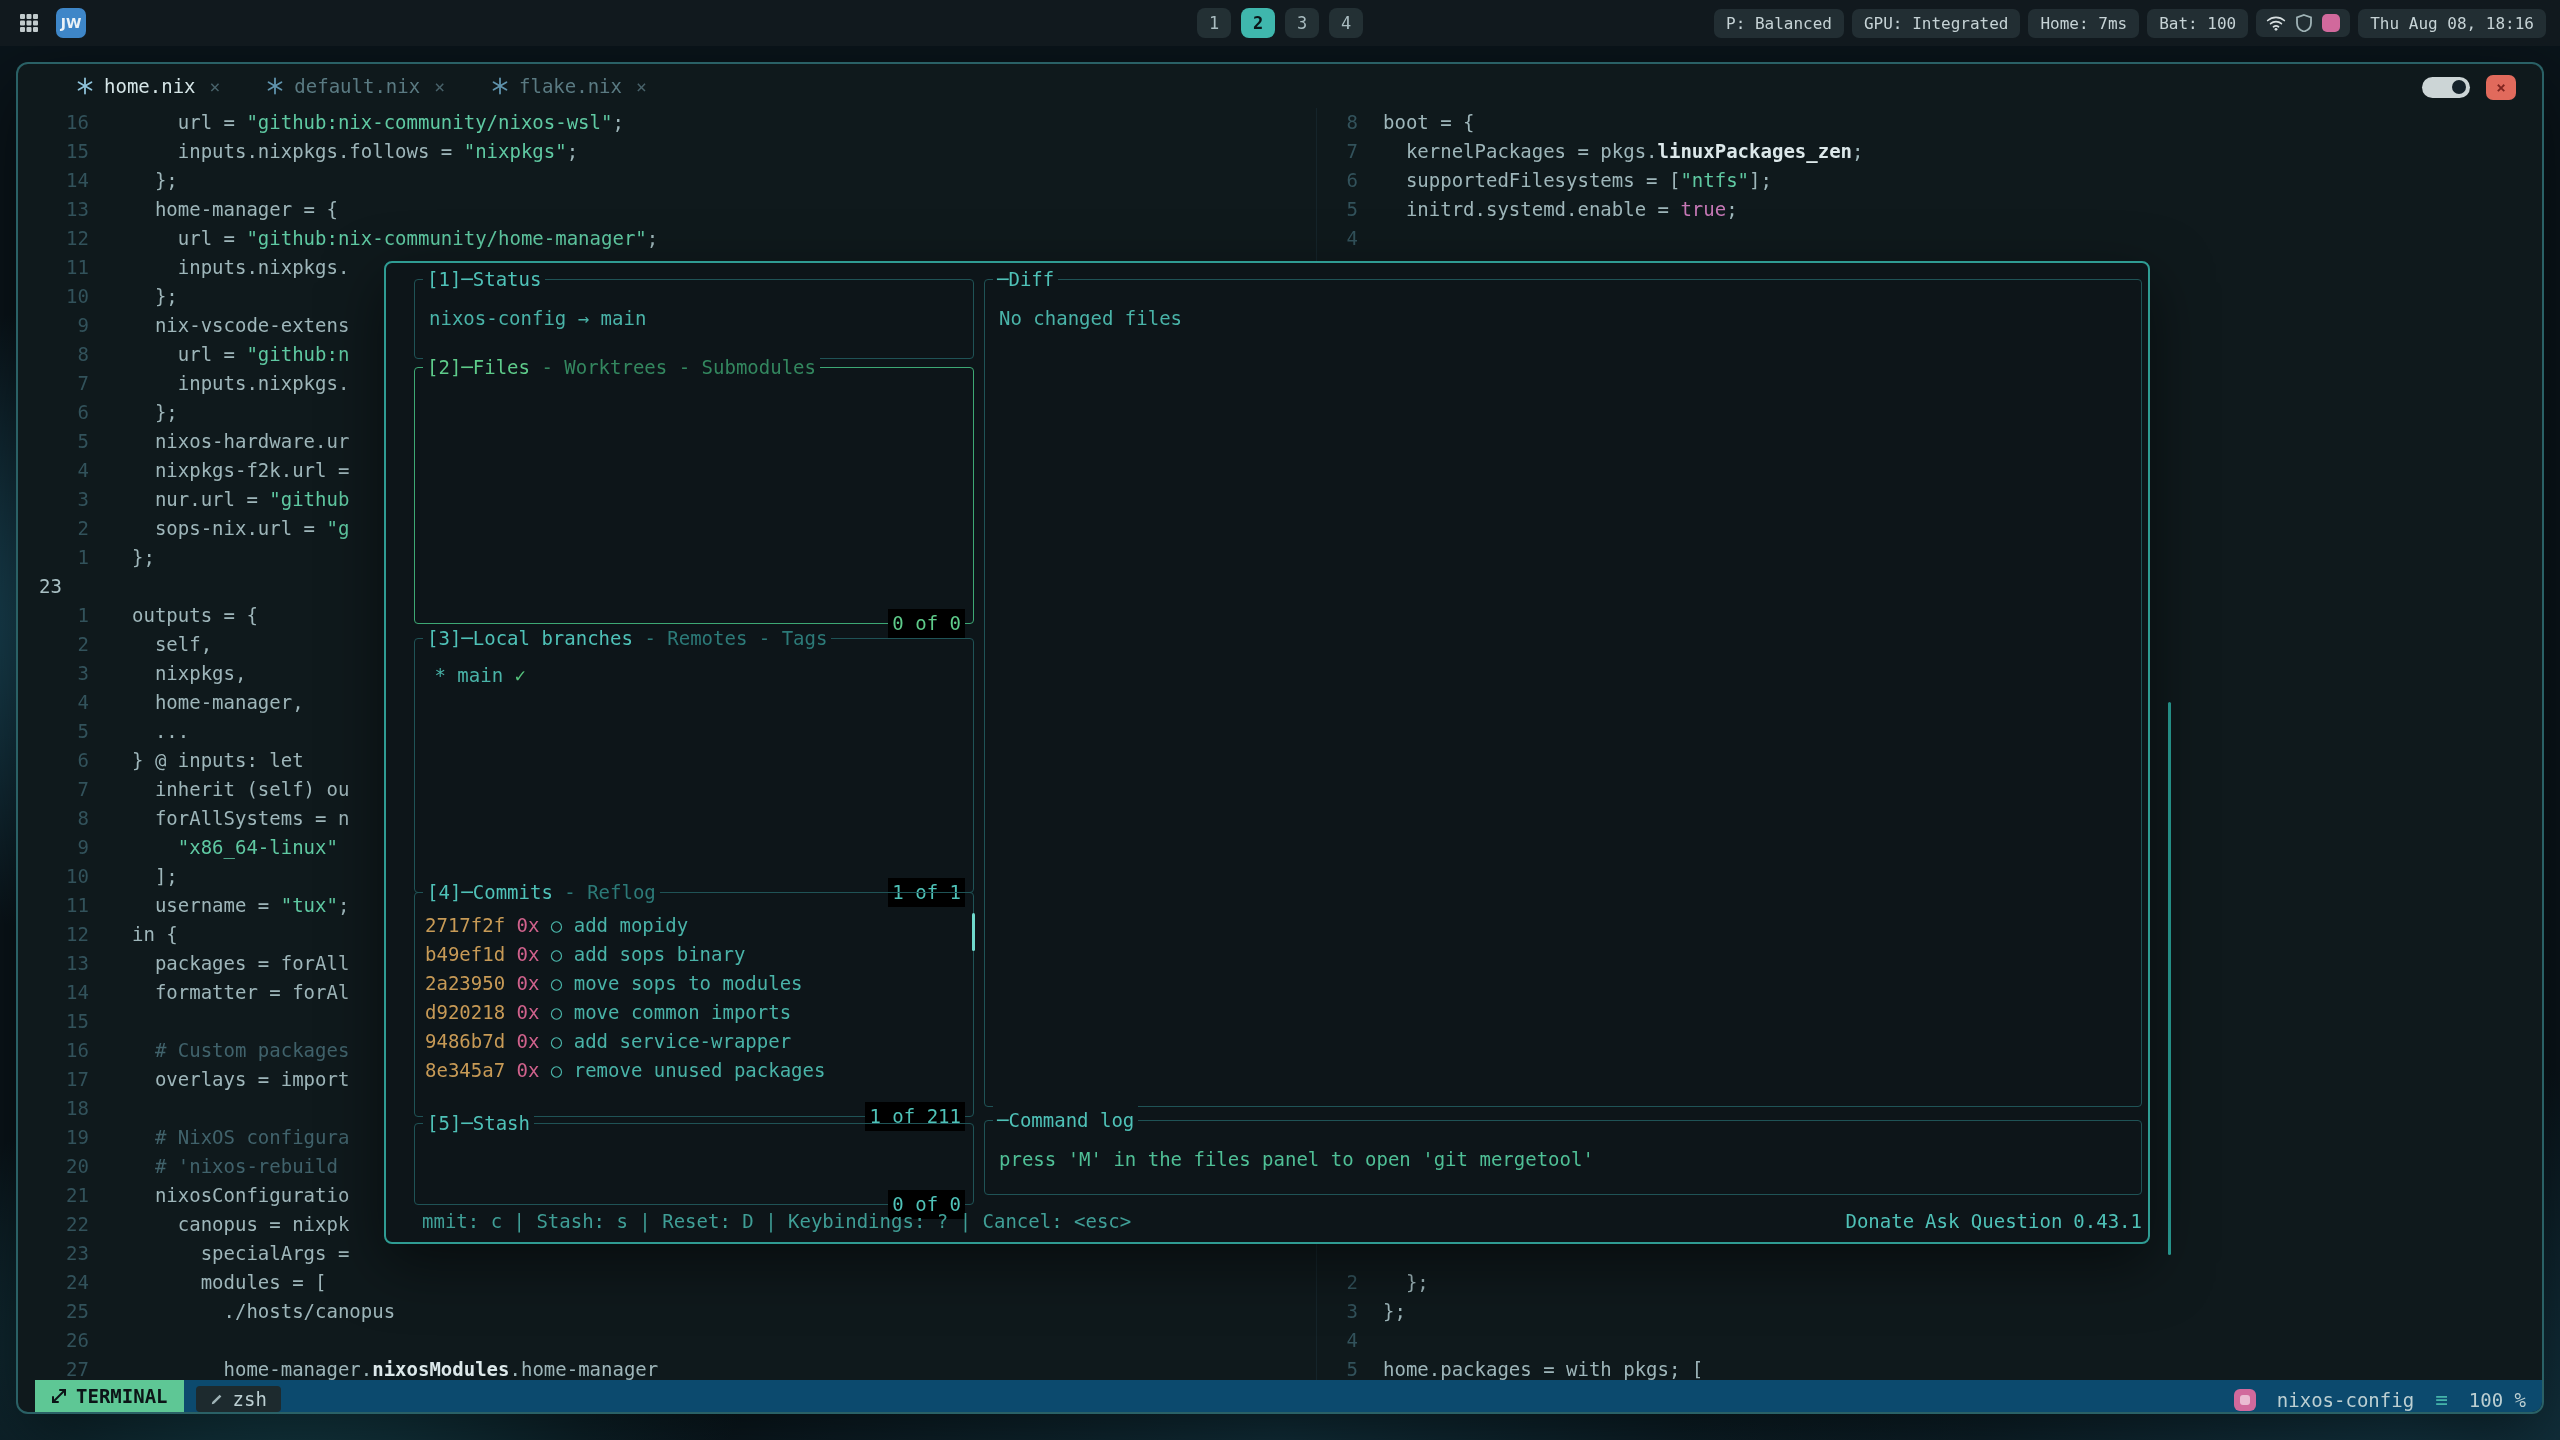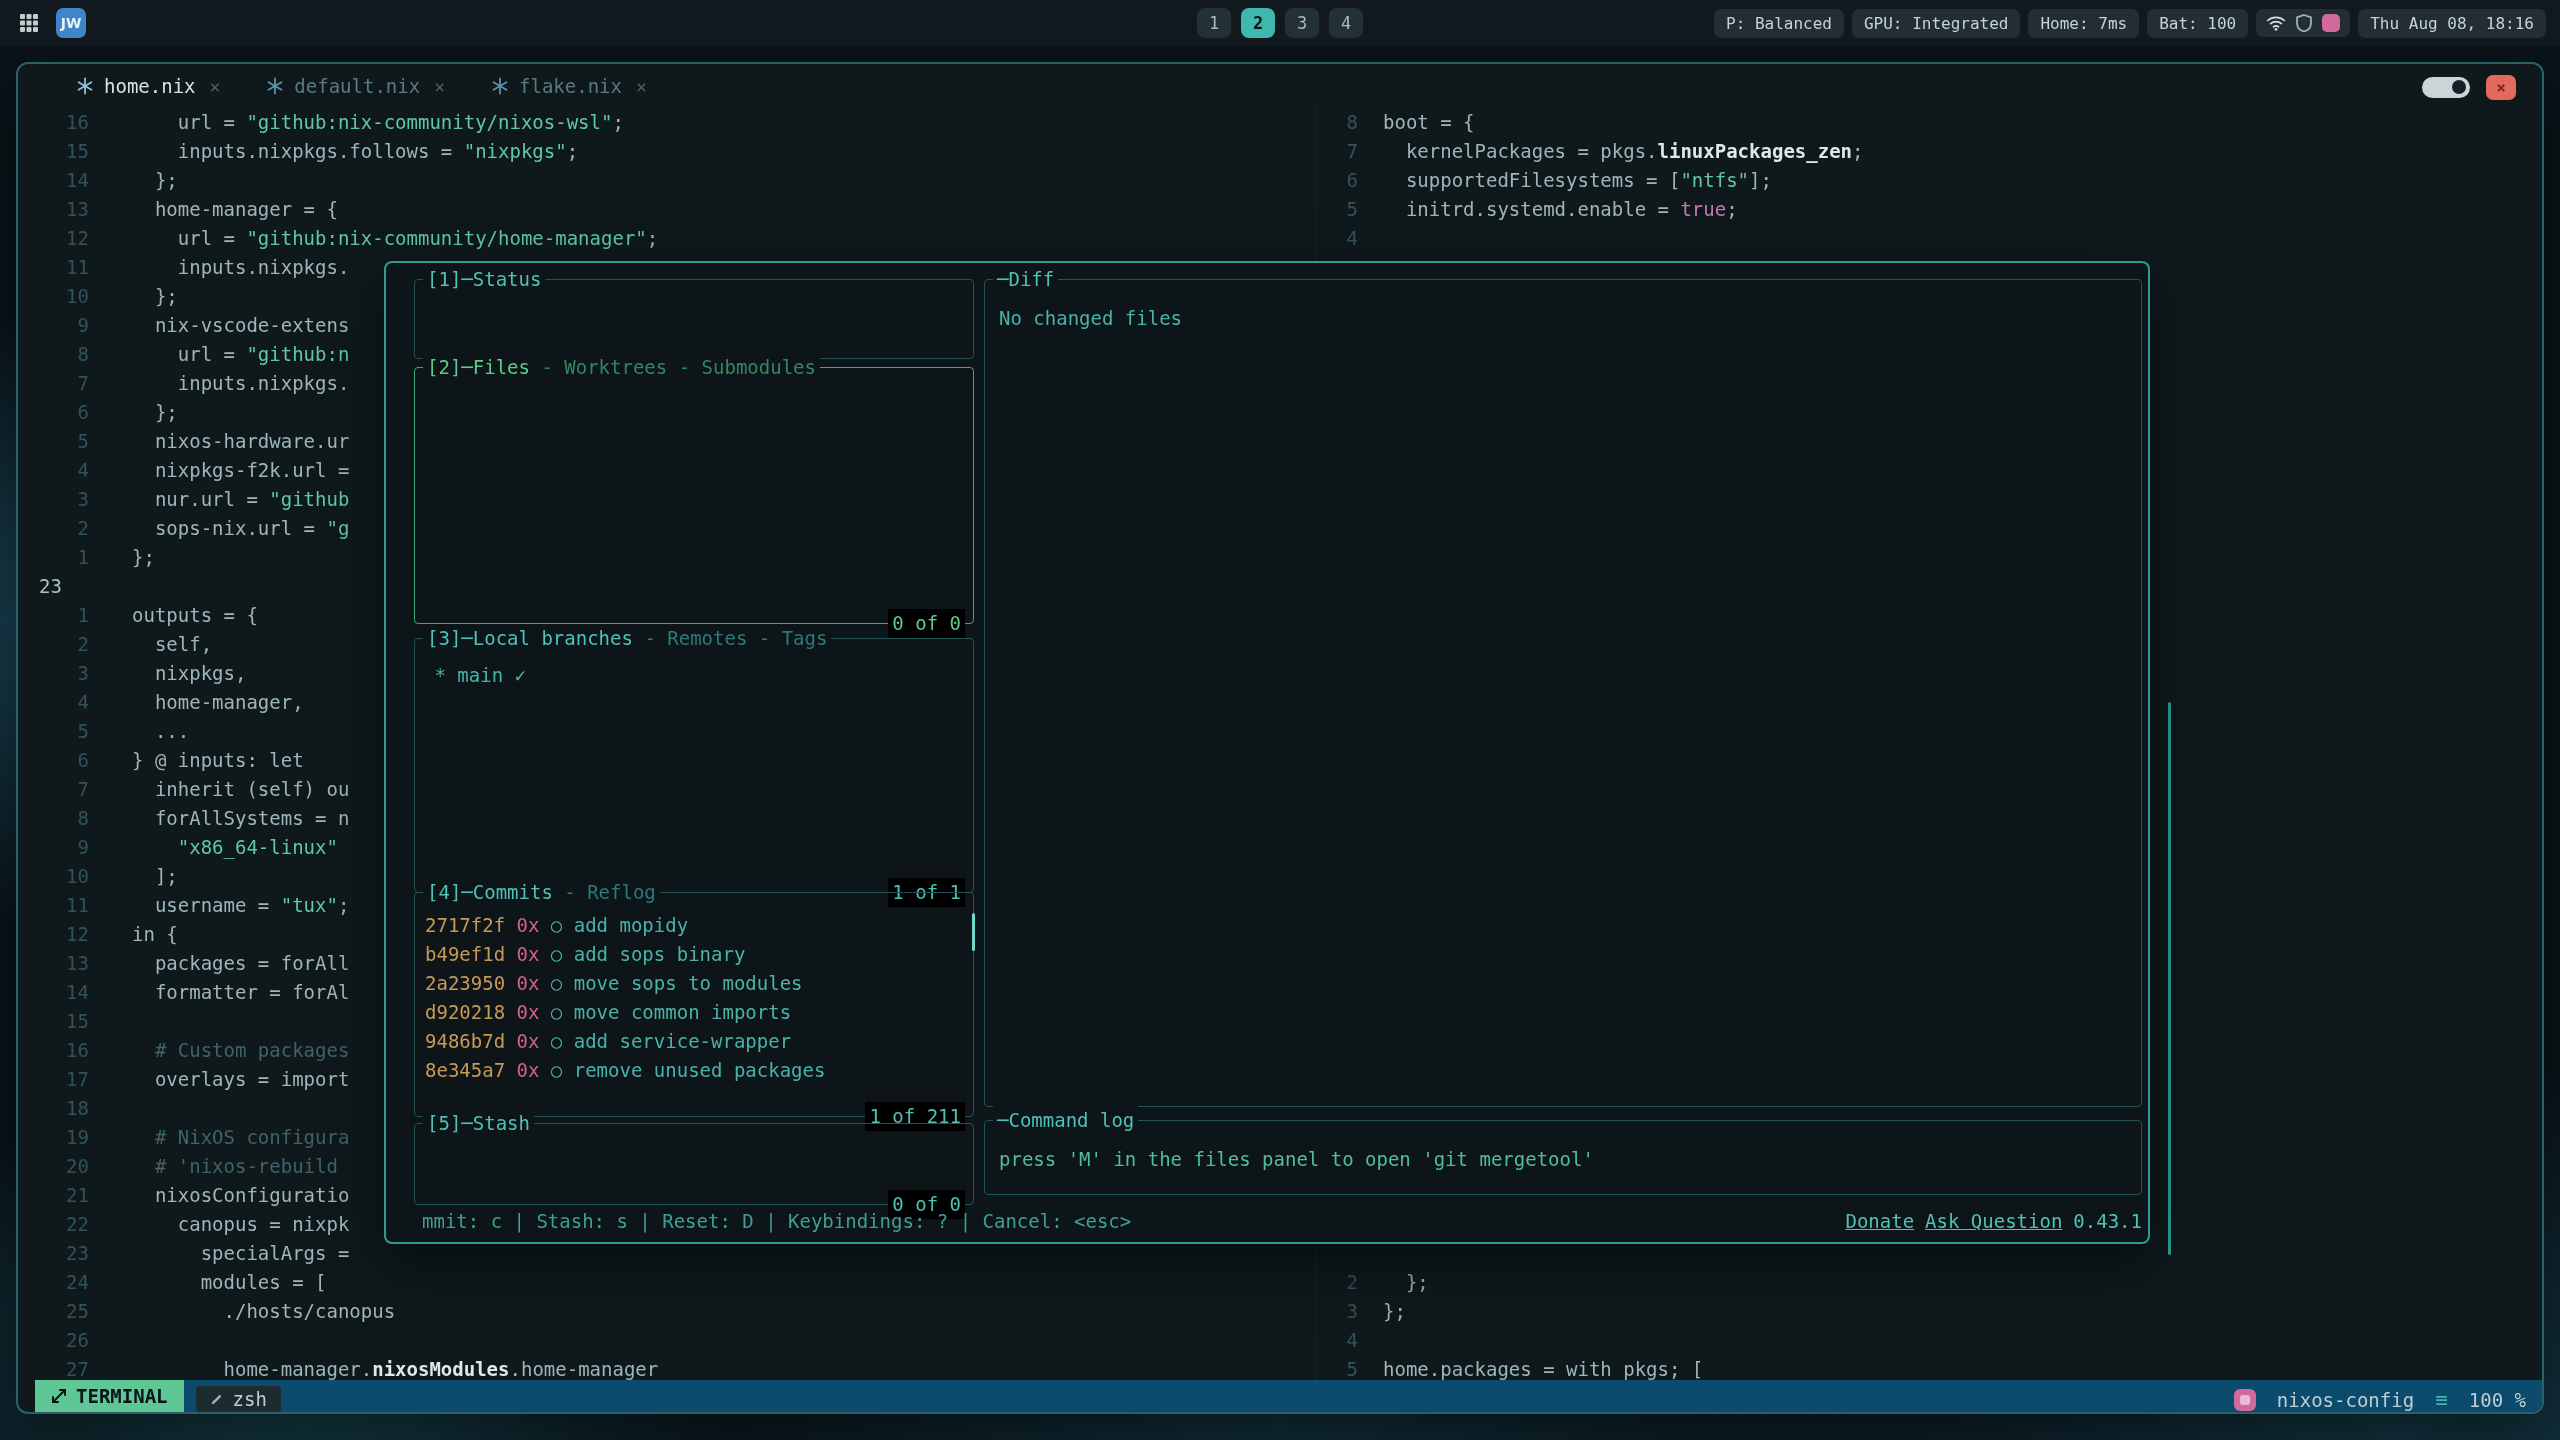--- a/index.html
+++ b/index.html
@@ -97,21 +97,21 @@
   .p-branches .pcontent{padding:22px 8px 0}
   .p-commits .pcontent{padding:18px 10px 0}
   .crow{height:29px;white-space:pre}
   .chash{color:#c79a56}.cauthor{color:#d0628c}.cglyph{color:#49b3a8}.cmsg{color:#49b3a8}
   .brow{height:29px;white-space:pre}
   .gcheck{color:#55c27c}
   .cmd{color:#4fbf96}
   .thumb{position:absolute;right:-2px;top:20px;width:3px;height:38px;background:#6fd9cc;border-radius:2px}
   .lg-bottom{position:absolute;left:36px;top:944px;width:1720px;display:flex;color:#3f9e96;white-space:pre}
   .lg-links{margin-left:auto;display:flex;gap:11px;color:#4fc2b8}
-  .lg-links a{color:#4fc2b8;text-decoration:underline;cursor:pointer}
+  .lg-links a{color:#4fc2b8;cursor:pointer}
 </style>
 </head>
 <body>
 
 <div class="topbar">
   <div class="tb-left">
     <div class="launcher">
       <svg width="20" height="20" viewBox="0 0 20 20">
         <g fill="#c2cbcd">
           <rect x="1" y="1" width="5" height="5" rx="1"></rect>
@@ -288,20 +288,21 @@
       <span class="layout-icon">≡</span>
       <span>100 %</span>
     </div>
   </div>
 </div>
 
 <div class="lazygit">
 
   <div class="panel p-status">
     <div class="ptitle"><span>[1]</span><span>─</span><span>Status</span></div>
+    <div class="pcontent">nixos-config → main</div>
   </div>
 
   <div class="panel p-files sel">
     <div class="ptitle"><span>[2]</span><span>─</span><span>Files</span><span class="t-sub"> - Worktrees - Submodules</span></div>
     <div class="pfooter">0 of 0</div>
   </div>
 
   <div class="panel p-branches">
     <div class="ptitle"><span>[3]</span><span>─</span><span>Local branches</span><span class="t-sub"> - Remotes - Tags</span></div>
     <div class="pcontent" id="branches-list"><div class="brow"><span> * main </span><span class="gcheck">✓</span></div></div>

